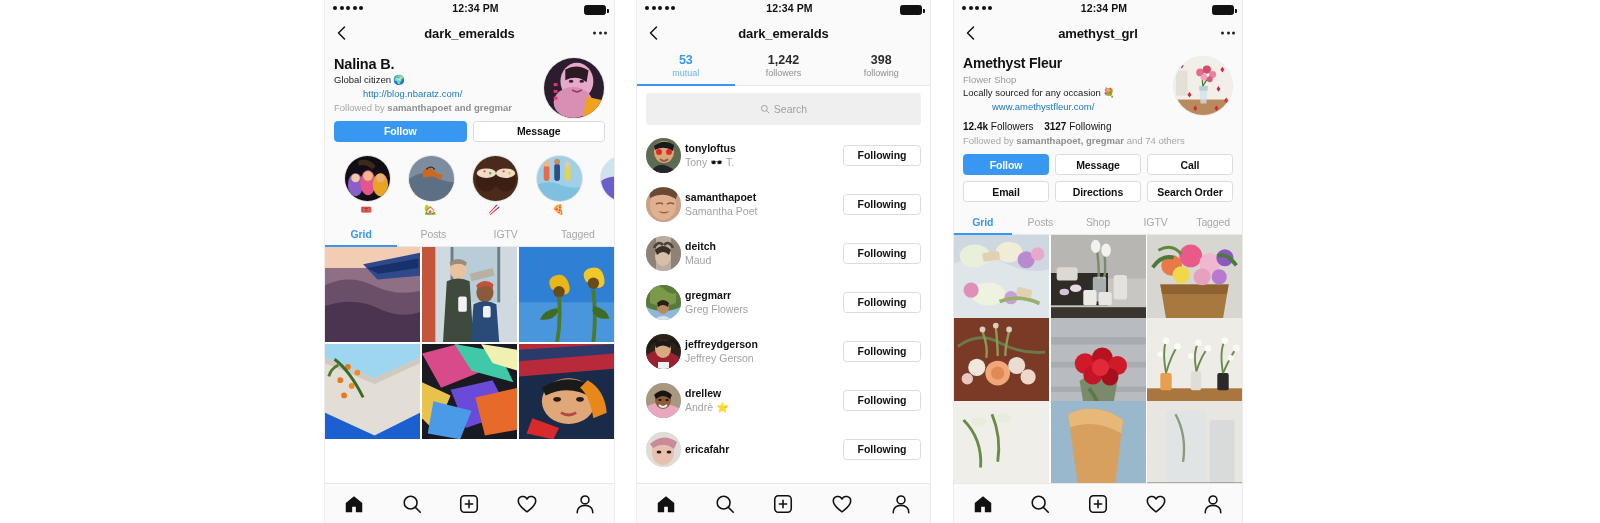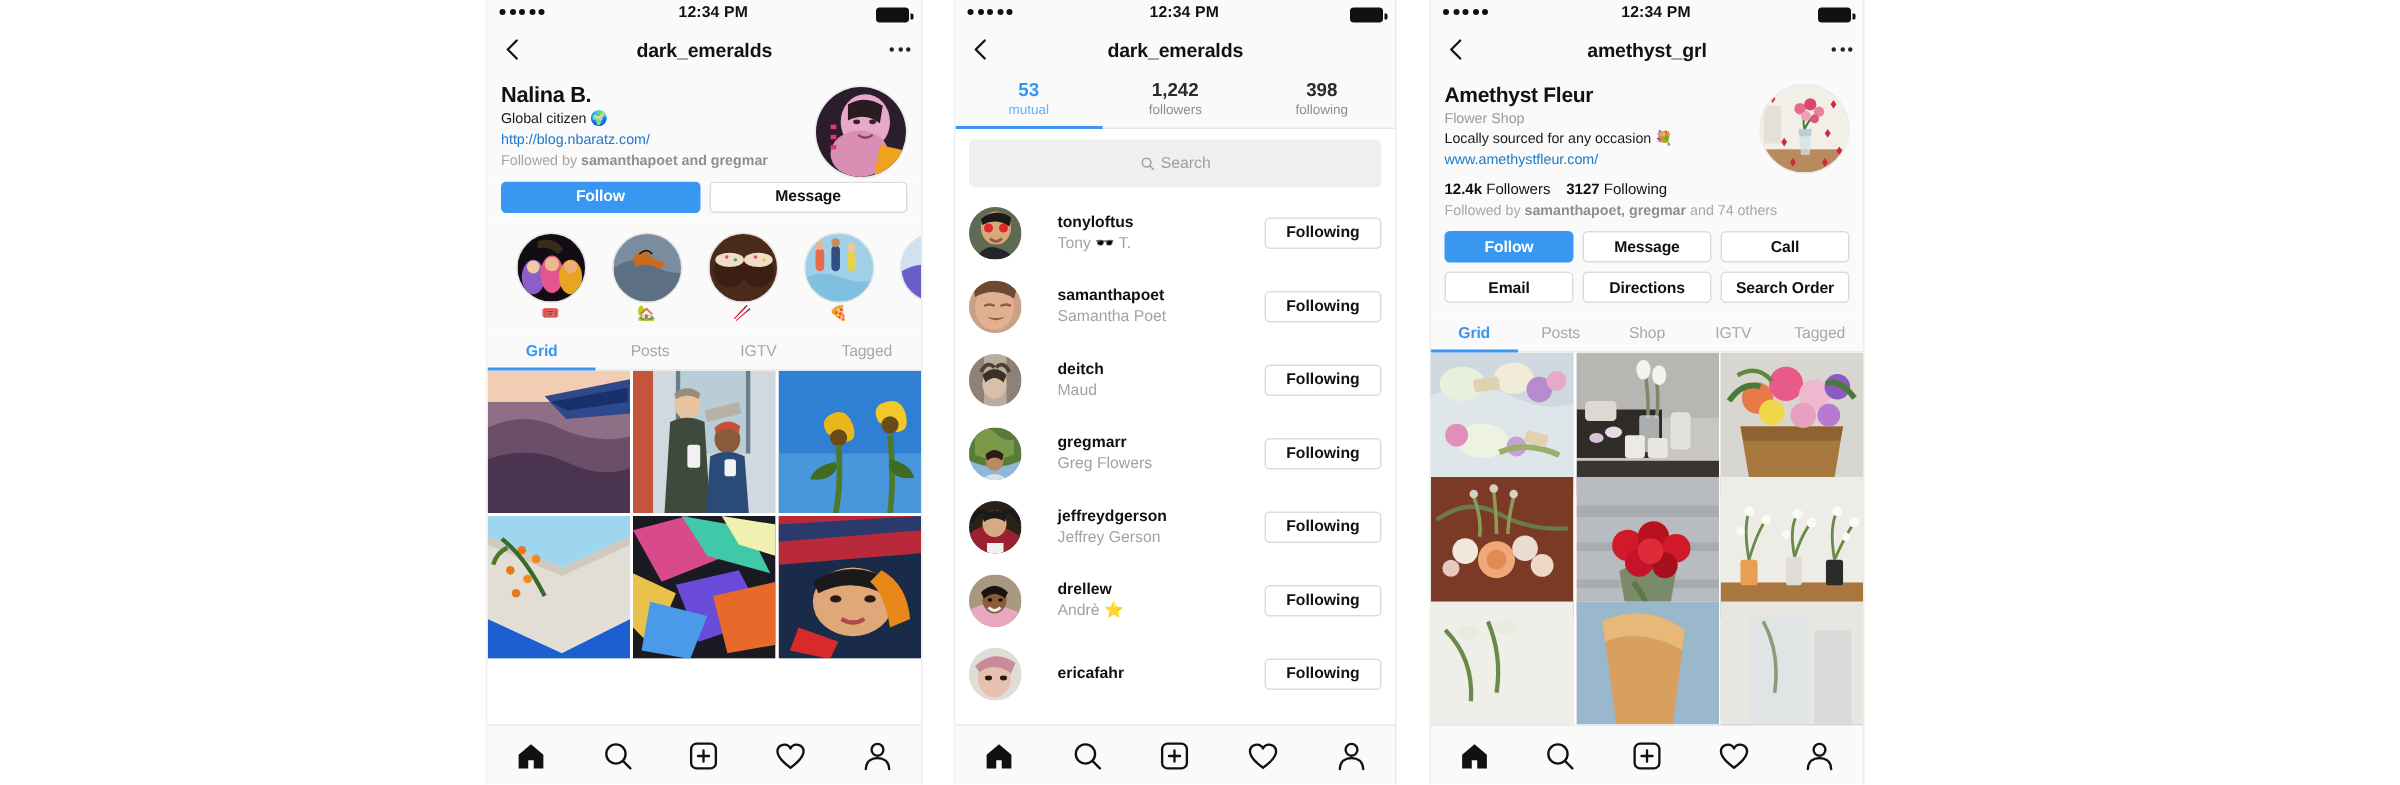--- a/index.html
+++ b/index.html
@@ -87,21 +87,21 @@
   }
   .pf-name {
     font-size: 14.5px; font-weight: 700; color: #111;
     letter-spacing: -.2px; line-height: 1.25;
   }
   .pf-name.small { font-size: 14px; }
   .pf-cat { font-size: 9.5px; color: #9a9a9a; line-height: 1.45; }
   .pf-bio { font-size: 9.5px; color: #1a1a1a; line-height: 1.45; }
   .pf-link {
     font-size: 9.5px; color: #1b78c9; line-height: 1.5;
-    text-decoration: none; display: block;
+    text-decoration: none; display: block; margin-left: 29px;
   }
   .pf-stats { font-size: 10px; color: #111; margin-top: 6px; line-height: 1.4; }
   .pf-stats b { font-weight: 700; }
   .pf-stats .sp { display: inline-block; width: 5px; }
   .pf-followed { font-size: 9.5px; color: #a6a6a6; line-height: 1.45; }
   .pf-followed b { font-weight: 600; color: #8e8e8e; }
 
   .pf-avatar {
     position: absolute; right: 9px; top: 9px;
     width: 62px; height: 62px; border-radius: 50%;
@@ -193,21 +193,21 @@
     display: flex; align-items: center; justify-content: center; gap: 4px;
     cursor: text;
   }
   .searchbox .ph { font-size: 10.5px; color: #a0a0a0; }
 
   
   .userlist { flex: 1 1 auto; overflow: hidden; background: #fff; }
   .urow {
     display: flex; align-items: center;
     padding: 7px 9px;
-    gap: 24px;
+    gap: 4px;
   }
   .u-av {
     width: 35px; height: 35px; flex: 0 0 35px; border-radius: 50%;
     overflow: hidden; background: #ddd;
   }
   .u-av svg { display: block; width: 100%; height: 100%; }
   .u-txt { flex: 1 1 auto; min-width: 0; }
   .u-name { font-size: 10.5px; font-weight: 700; color: #111; line-height: 1.35; }
   .u-full { font-size: 10.5px; color: #a2a2a2; line-height: 1.35; }
   .u-btn {

